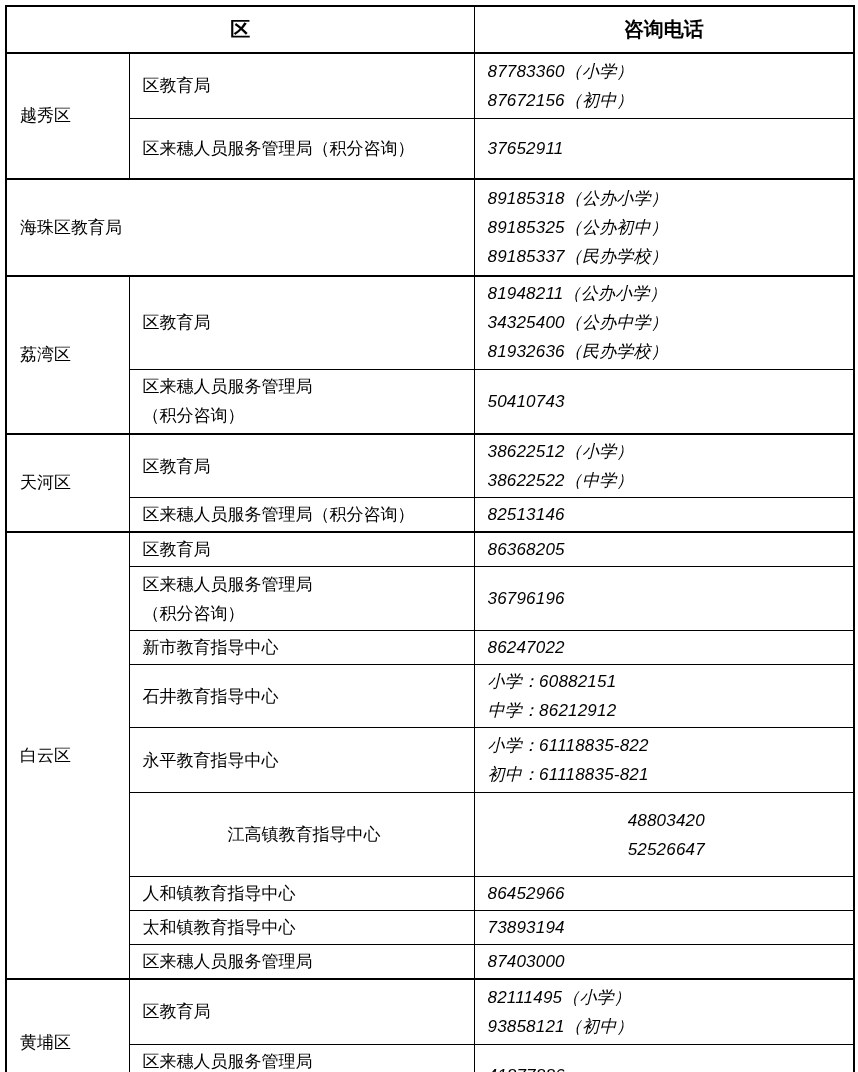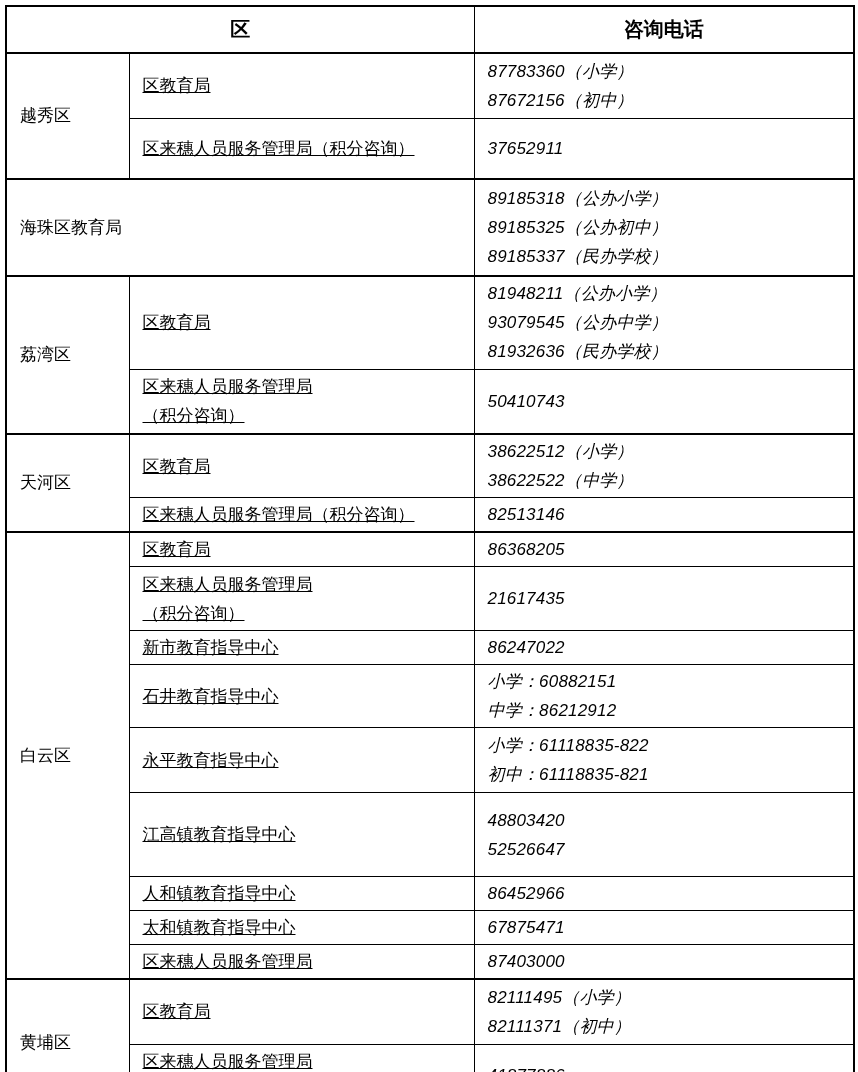--- a/index.html
+++ b/index.html
@@ -47,21 +47,20 @@
   }
   tr.section-start > td { border-top: 2px solid var(--border-color); }
 
   td.cell {
     vertical-align: middle;
     padding: 2px 8px 2px 13px;
     font-size: 17px;
   }
   td.district, td.district-merged, td.dept {
     font-family: "Liberation Serif", "DejaVu Serif", serif;
-    text-decoration: underline;
   }
   .district-label { display: inline-block; line-height: 24px; text-align: center; }
   .dept-line  { line-height: 29px; }
   .phone-line {
     line-height: 29px;
     font-family: "Liberation Sans", "DejaVu Sans", sans-serif;
     letter-spacing: 0.2px;
     font-style: italic;
   }
 </style>
@@ -108,21 +107,21 @@
             <div class="phone-line">89185337（民办学校）</div>
           </td>
         </tr>
         <tr class="section-start" style="height: 93px;">
           <td rowspan="2" class="cell district"><span class="district-label">荔湾区</span></td>
           <td class="cell dept">
             <div class="dept-line">区教育局</div>
           </td>
           <td class="cell phone">
             <div class="phone-line">81948211（公办小学）</div>
-            <div class="phone-line">93079545（公办中学）</div>
+            <div class="phone-line">34325400（公办中学）</div>
             <div class="phone-line">81932636（民办学校）</div>
           </td>
         </tr>
         <tr style="height: 65px;">
           <td class="cell dept">
             <div class="dept-line">区来穗人员服务管理局</div>
             <div class="dept-line">（积分咨询）</div>
           </td>
           <td class="cell phone">
             <div class="phone-line">50410743</div>
@@ -154,21 +153,21 @@
           <td class="cell phone">
             <div class="phone-line">86368205</div>
           </td>
         </tr>
         <tr style="height: 64px;">
           <td class="cell dept">
             <div class="dept-line">区来穗人员服务管理局</div>
             <div class="dept-line">（积分咨询）</div>
           </td>
           <td class="cell phone">
-            <div class="phone-line">21617435</div>
+            <div class="phone-line">36796196</div>
           </td>
         </tr>
         <tr style="height: 33px;">
           <td class="cell dept">
             <div class="dept-line">新市教育指导中心</div>
           </td>
           <td class="cell phone">
             <div class="phone-line">86247022</div>
           </td>
         </tr>
@@ -183,21 +182,21 @@
         </tr>
         <tr style="height: 65px; padding-left: 40px;">
           <td class="cell dept">
             <div class="dept-line">永平教育指导中心</div>
           </td>
           <td class="cell phone">
             <div class="phone-line">小学：61118835-822</div>
             <div class="phone-line">初中：61118835-821</div>
           </td>
         </tr>
-        <tr style="height: 84px;">
+        <tr style="height: 84px; text-align: center;">
           <td class="cell dept">
             <div class="dept-line">江高镇教育指导中心</div>
           </td>
           <td class="cell phone">
             <div class="phone-line">48803420</div>
             <div class="phone-line">52526647</div>
           </td>
         </tr>
         <tr style="height: 31px;">
           <td class="cell dept">
@@ -205,39 +204,39 @@
           </td>
           <td class="cell phone">
             <div class="phone-line">86452966</div>
           </td>
         </tr>
         <tr style="height: 32px;">
           <td class="cell dept">
             <div class="dept-line">太和镇教育指导中心</div>
           </td>
           <td class="cell phone">
-            <div class="phone-line">67875471</div>
+            <div class="phone-line">73893194</div>
           </td>
         </tr>
         <tr style="height: 30px;">
           <td class="cell dept">
             <div class="dept-line">区来穗人员服务管理局</div>
           </td>
           <td class="cell phone">
             <div class="phone-line">87403000</div>
           </td>
         </tr>
         <tr class="section-start" style="height: 65px;">
           <td rowspan="2" class="cell district"><span class="district-label">黄埔区</span></td>
           <td class="cell dept">
             <div class="dept-line">区教育局</div>
           </td>
           <td class="cell phone">
             <div class="phone-line">82111495（小学）</div>
-            <div class="phone-line">82111371（初中）</div>
+            <div class="phone-line">93858121（初中）</div>
           </td>
         </tr>
         <tr style="height: 58px;">
           <td class="cell dept">
             <div class="dept-line">区来穗人员服务管理局</div>
             <div class="dept-line">（积分咨询）</div>
           </td>
           <td class="cell phone">
             <div class="phone-line">41877886</div>
           </td>

